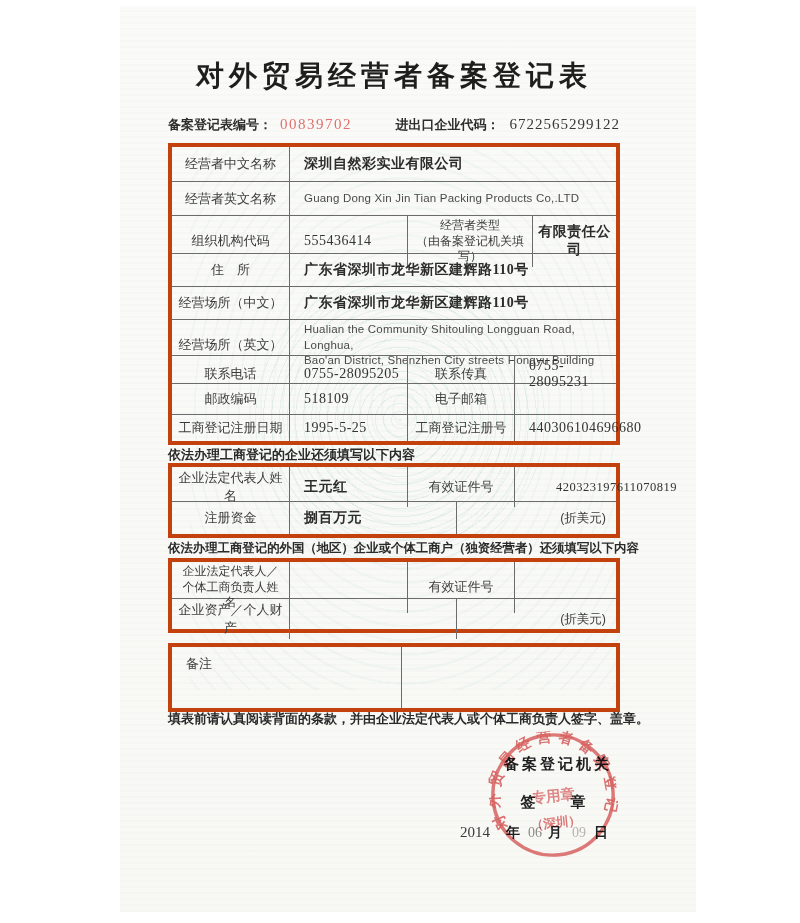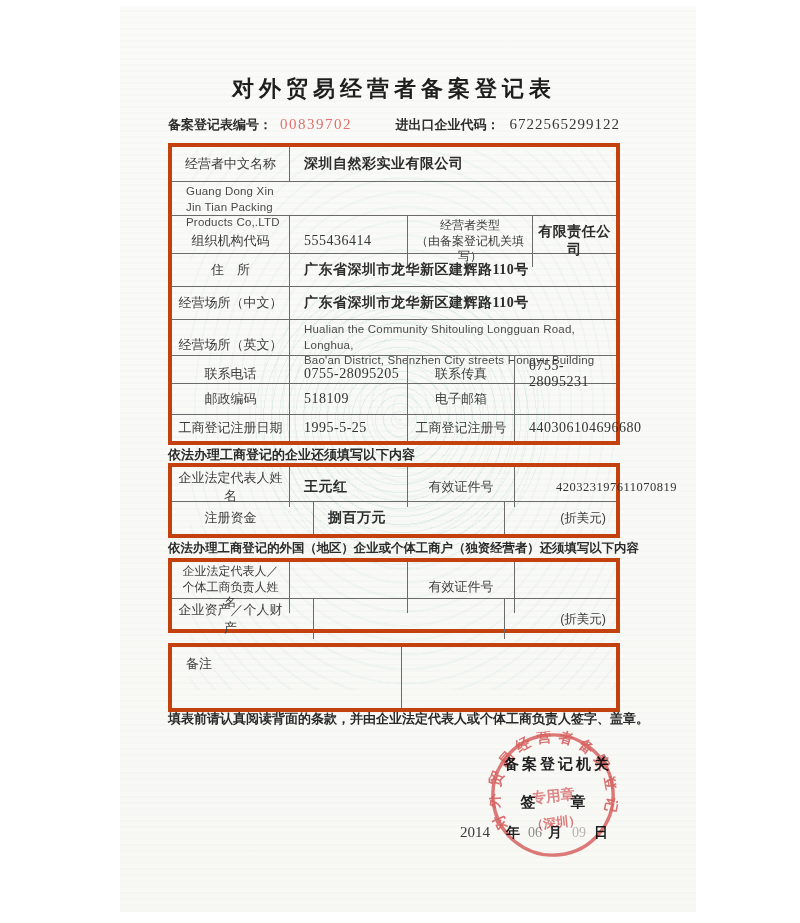--- a/index.html
+++ b/index.html
@@ -18,37 +18,37 @@
     background:repeating-radial-gradient(circle at 50% 50%, rgba(122,188,172,0.28) 0 1px, transparent 1px 8px);
     opacity:.55; pointer-events:none;
   }
   .watermark2 {
     position:absolute; left:190px; top:150px; width:430px; height:540px;
     background:repeating-radial-gradient(ellipse at 50% 48%, rgba(130,195,178,0.12) 0 2px, transparent 2px 11px);
     opacity:.5; pointer-events:none;
   }
 
   .page-title {
-    position:absolute; left:168px; top:74px; width:452px; text-align:center;
-    font-size:22px; font-weight:700; letter-spacing:5px; color:#1e1e1e;
+    position:absolute; left:168px; top:57px; width:452px; text-align:center;
+    font-size:28px; font-weight:700; letter-spacing:5px; color:#1e1e1e;
   }
 
   .meta-row { position:absolute; left:168px; top:116px; width:452px; height:20px; display:flex; justify-content:space-between; align-items:baseline; }
   .meta-group { display:flex; align-items:baseline; }
   .meta-label { font-size:13px; font-weight:700; color:#2e2e2e; }
   .meta-red   { font-family:"Liberation Serif","DejaVu Serif",serif; font-size:15px; color:#e0716e; letter-spacing:1.5px; margin-left:8px; }
   .meta-code  { font-family:"Liberation Serif","DejaVu Serif",serif; font-size:15px; color:#38383a; letter-spacing:1px; margin-left:10px; }
 
   .tbl { position:absolute; left:168px; width:452px; border:4px solid #c2410c; }
   .row { display:grid; border-top:1px solid #6b6b6b; }
   .row:first-child { border-top:none; }
   .g2  { grid-template-columns:117px 1fr; }
   .g4a { grid-template-columns:117px 118px 125px 1fr; }
   .g4b { grid-template-columns:117px 118px 107px 1fr; }
-  .g3m { grid-template-columns:117px 167px 1fr;gap:24px; }
+  .g3m { grid-template-columns:117px 167px 1fr; }
   .gRk { grid-template-columns:229px 1fr; }
   .h27{height:27px}.h28{height:28px}.h31{height:31px}.h33{height:33px}.h34{height:34px}.h36{height:36px}.h38{height:38px}.h61{height:61px}
 
   .cell { border-left:1px solid #6b6b6b; display:flex; flex-direction:column; align-items:center; justify-content:center; text-align:center; padding:2px 5px; min-width:0; }
   .cell:first-child { border-left:none; }
   .lbl { font-size:13px; color:#3c3c3c; }
   .lbl-sm { font-size:12px; line-height:1.3; color:#3c3c3c; }
   .val { align-items:flex-start; text-align:left; padding-left:14px;
          font-family:"Liberation Serif","DejaVu Serif",serif; font-size:14px; font-weight:600; color:#2c2c2c; letter-spacing:0.5px; }
   .val-num { font-weight:400; color:#333; }
@@ -97,20 +97,21 @@
       <span class="meta-code">6722565299122</span>
     </div>
   </div>
 
   <div class="tbl" style="top:143px;">
     <div class="row g2 h34">
       <div class="cell lbl">经营者中文名称</div>
       <div class="cell val">深圳自然彩实业有限公司</div>
     </div>
     <div class="row g2 h34">
+      <div class="cell lbl">经营者英文名称</div>
       <div class="cell val val-en">Guang Dong Xin Jin Tian Packing Products Co,.LTD</div>
     </div>
     <div class="row g4a h38">
       <div class="cell lbl">组织机构代码</div>
       <div class="cell val val-num">555436414</div>
       <div class="cell">
         <span class="lbl-sm">经营者类型</span>
         <span class="lbl-sm">（由备案登记机关填写）</span>
       </div>
       <div class="cell val val-c">有限责任公司</div>

